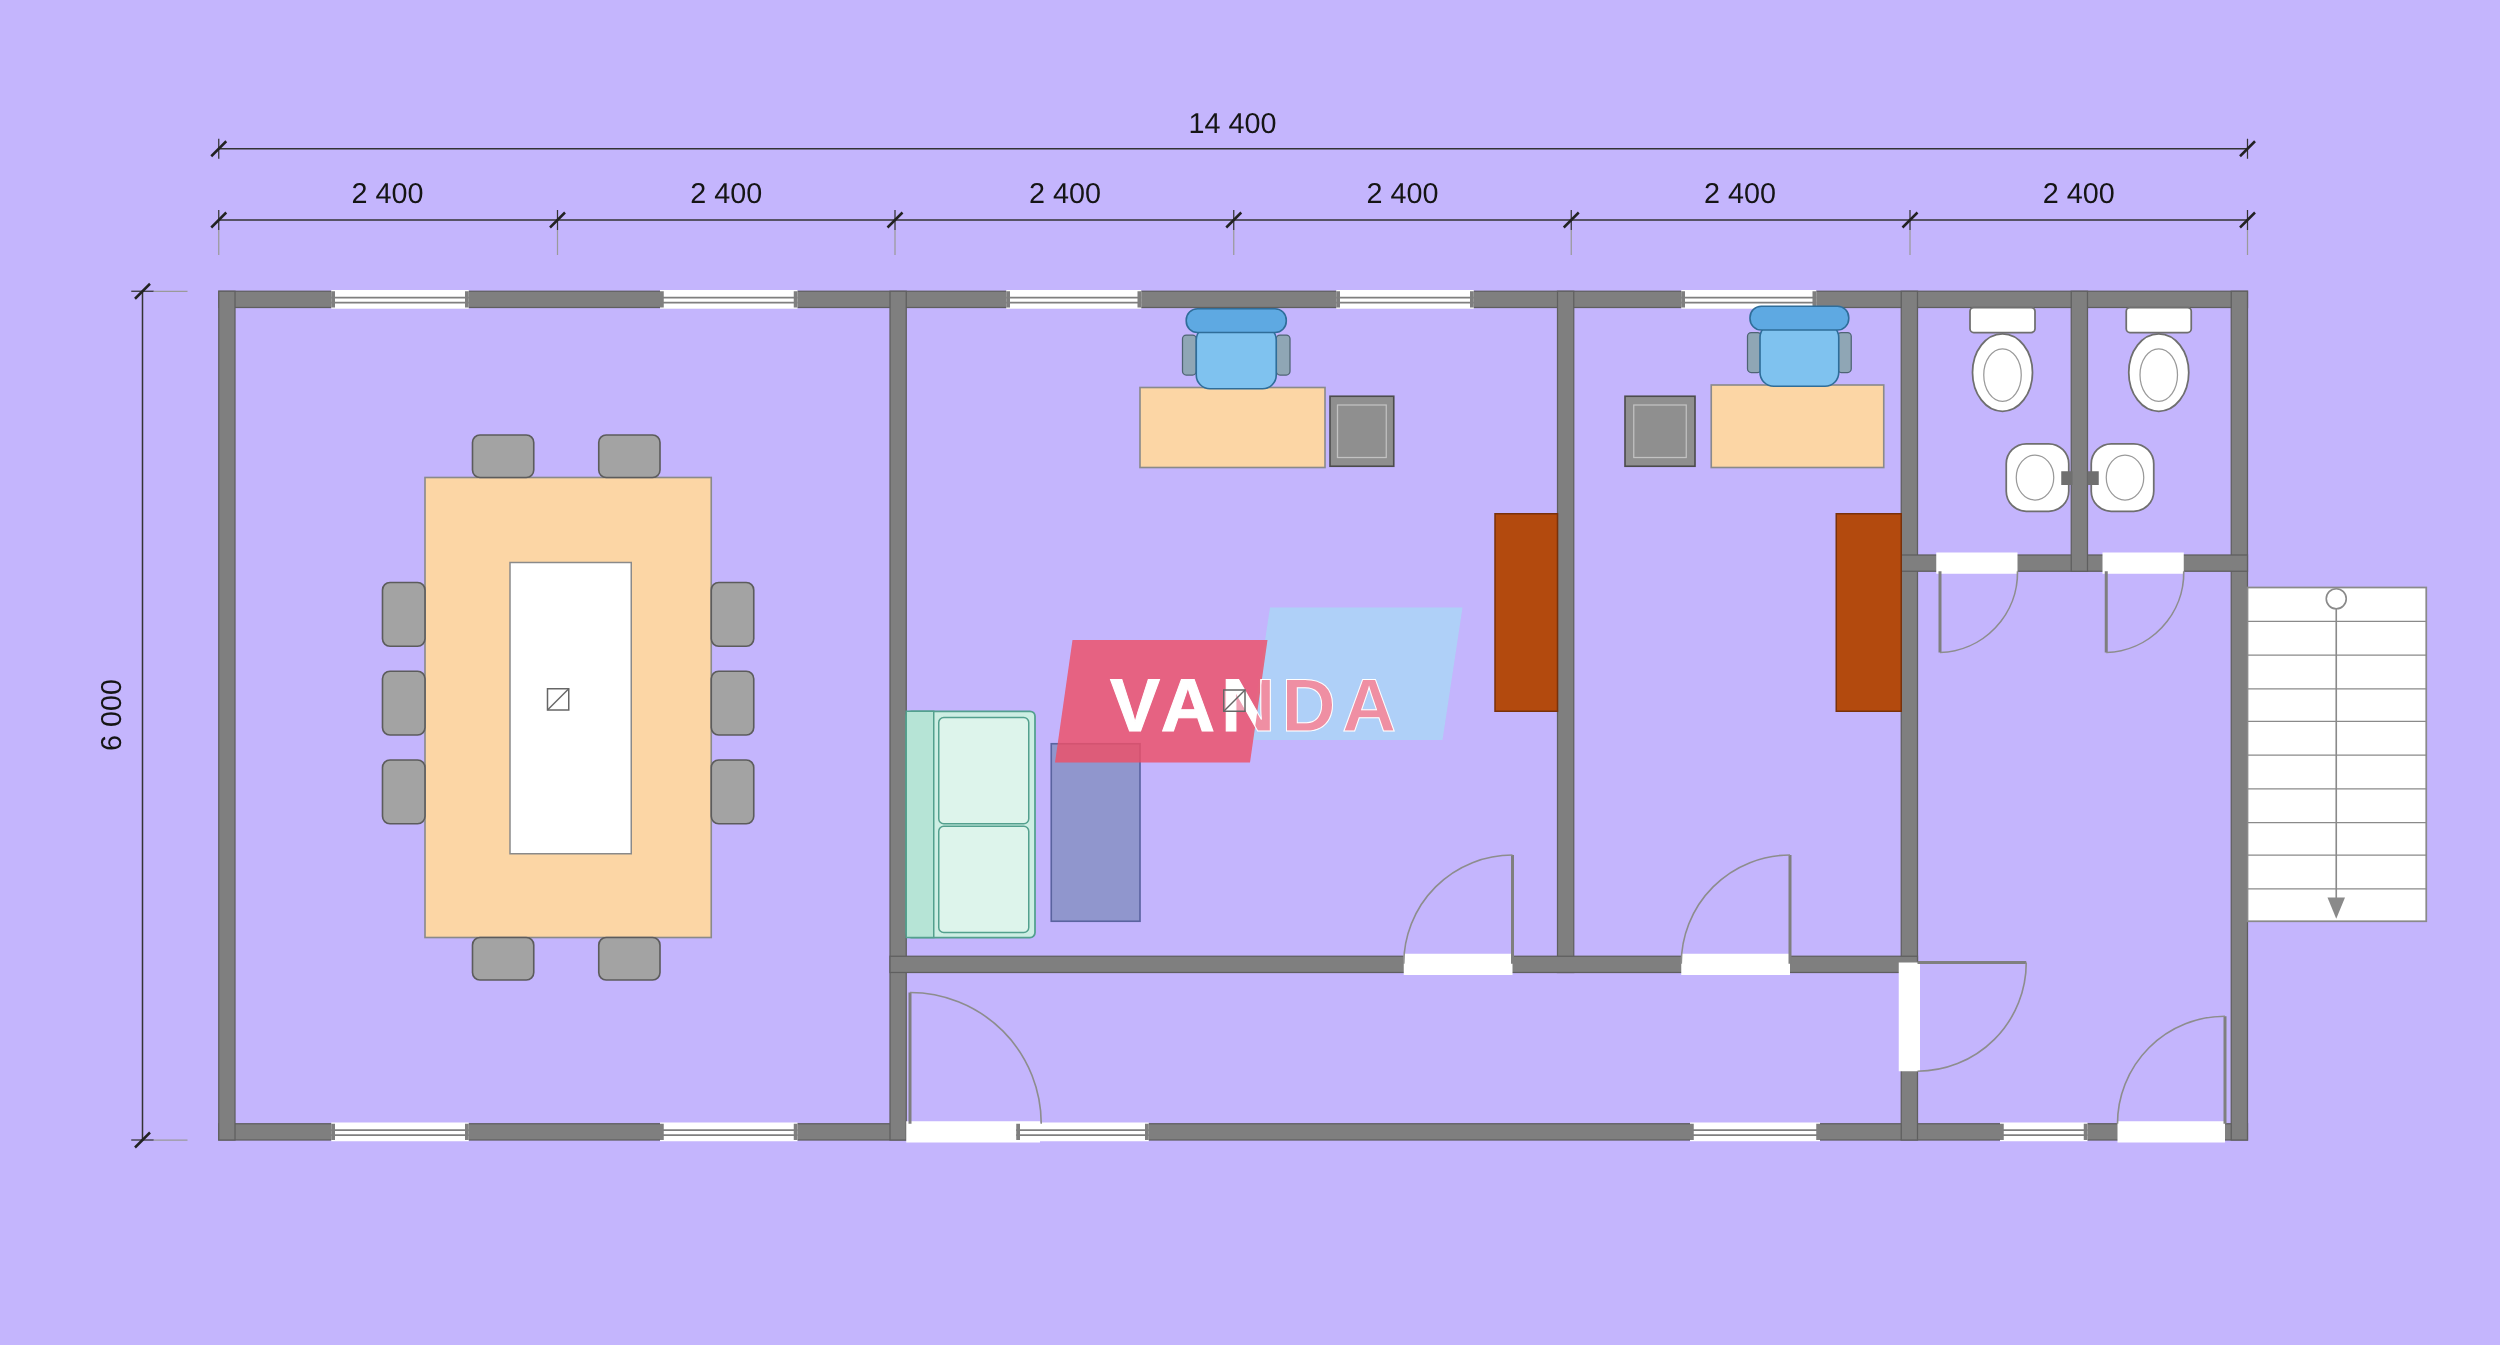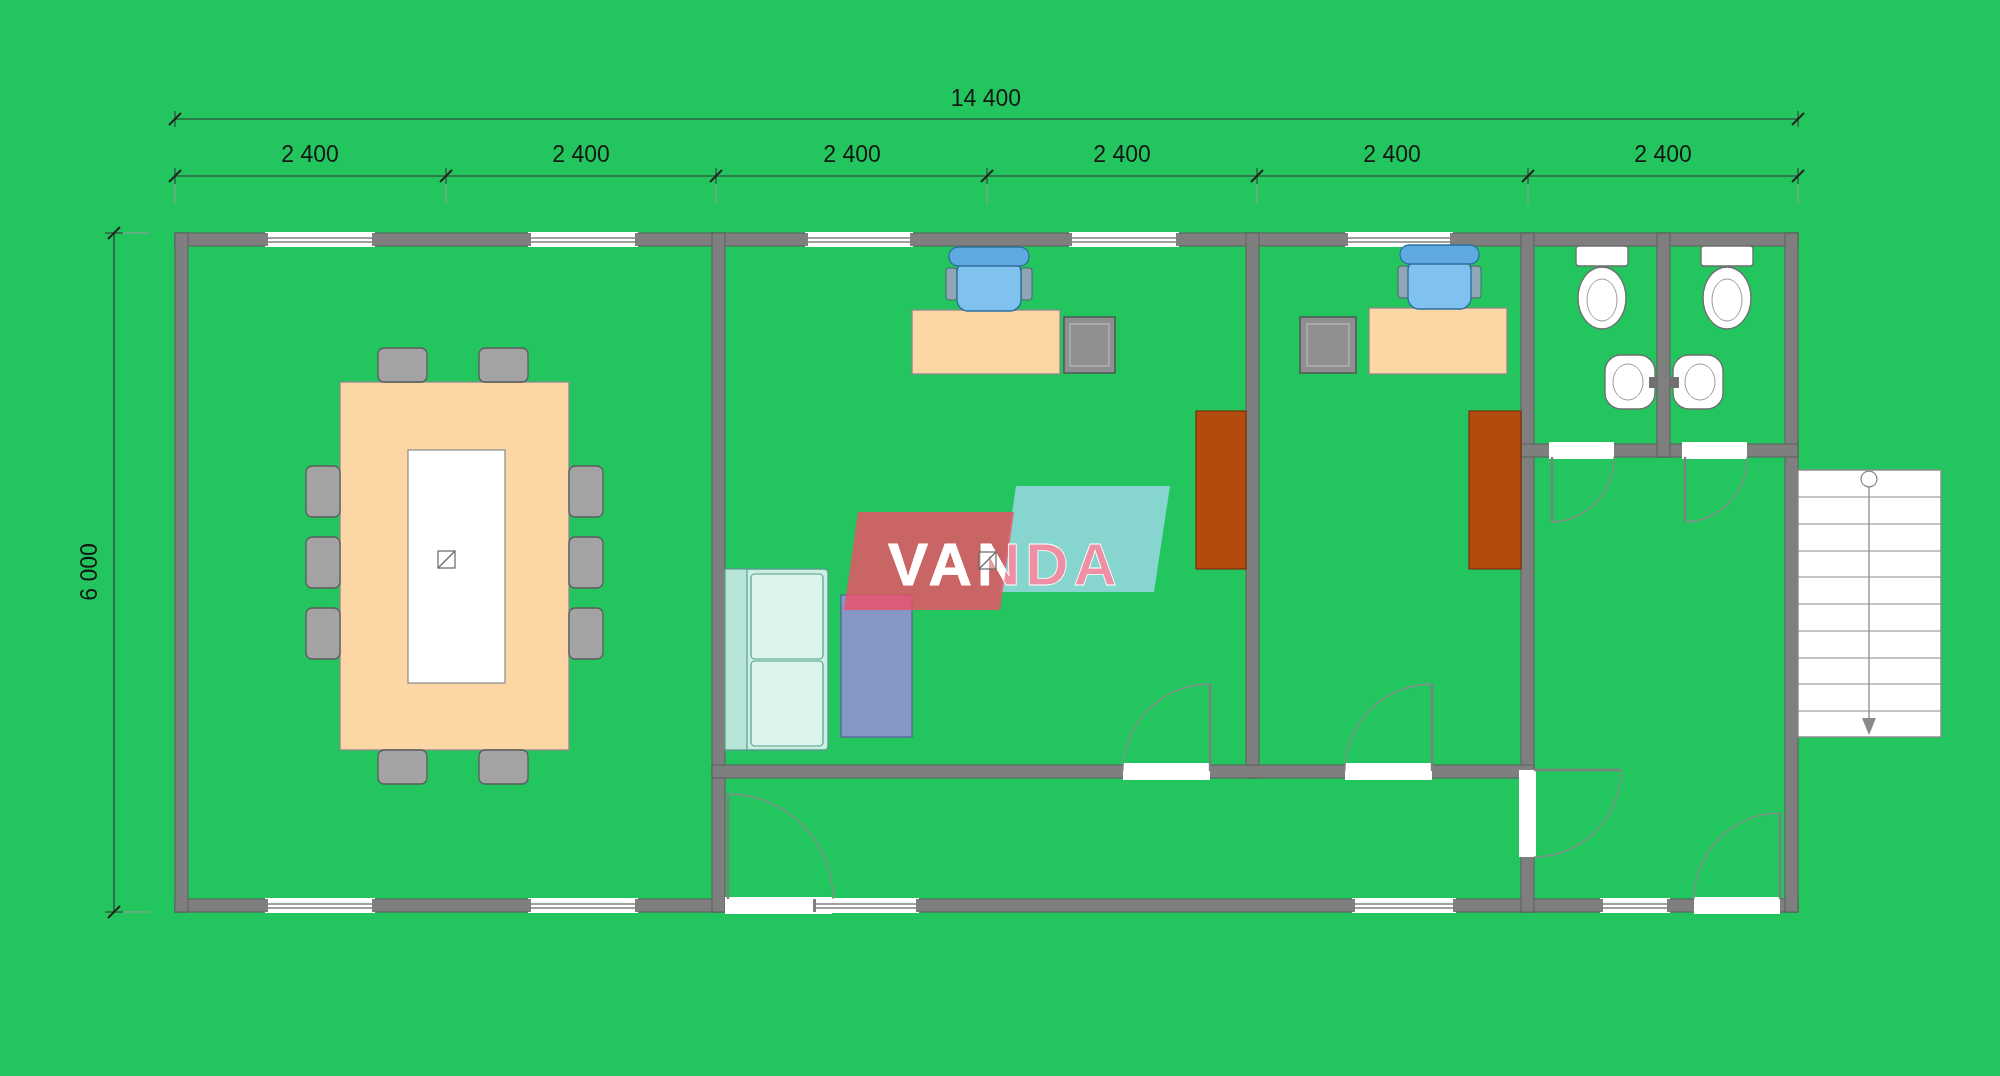--- a/index.html
+++ b/index.html
@@ -1,16 +1,16 @@
 <!DOCTYPE html>
 <html><head>
 <meta charset="utf-8">
 <style>
   html,body{margin:0;padding:0;background:#ffffff}
-  .canvas{position:relative;width:2000px;height:1076px;background:#22c55e;overflow:hidden;
+  .canvas{position:relative;width:2000px;height:1076px;background:#c4b5fd;overflow:hidden;
           font-family:"Liberation Sans",sans-serif;}
   svg{display:block}
   text.dim{font-family:"Liberation Sans",sans-serif;font-size:23px;fill:#151515}
   text.vanda{font-family:"Liberation Sans",sans-serif;font-size:60px;font-weight:700;letter-spacing:5px}
 </style>
 </head>
 <body>
 
 <div class="canvas">
 <svg width="2000" height="1076" viewBox="0 0 2000 1076">

